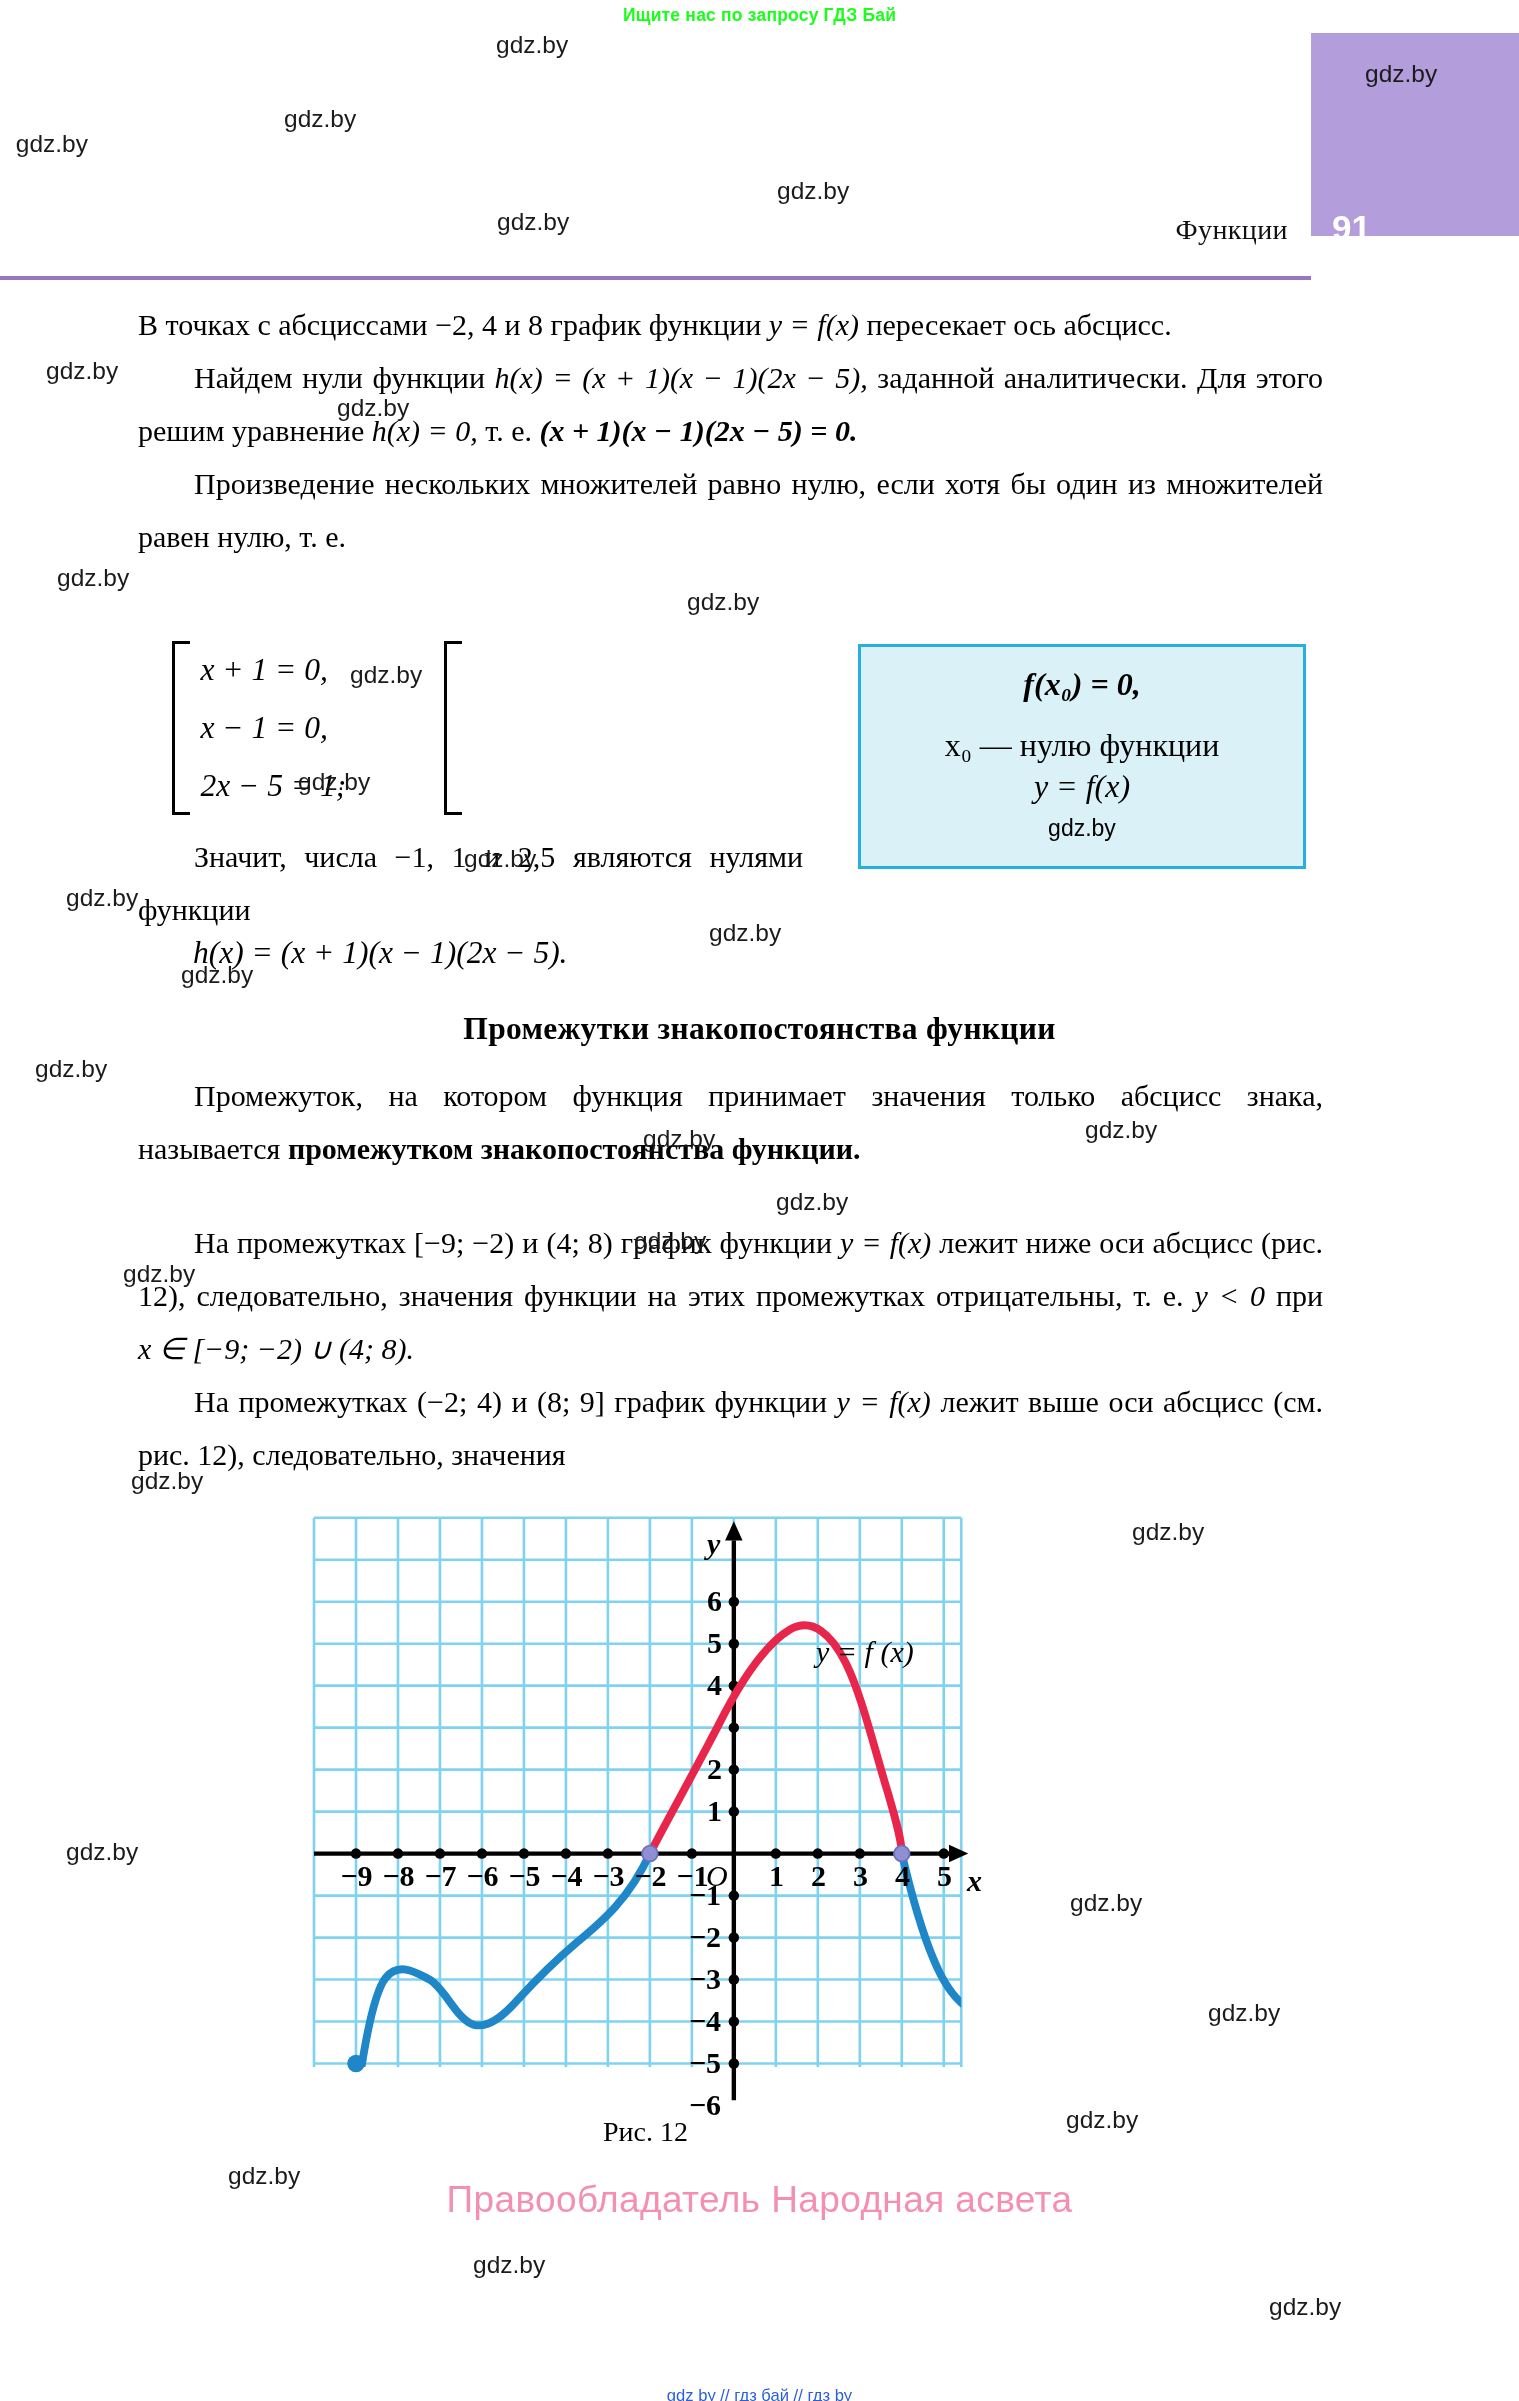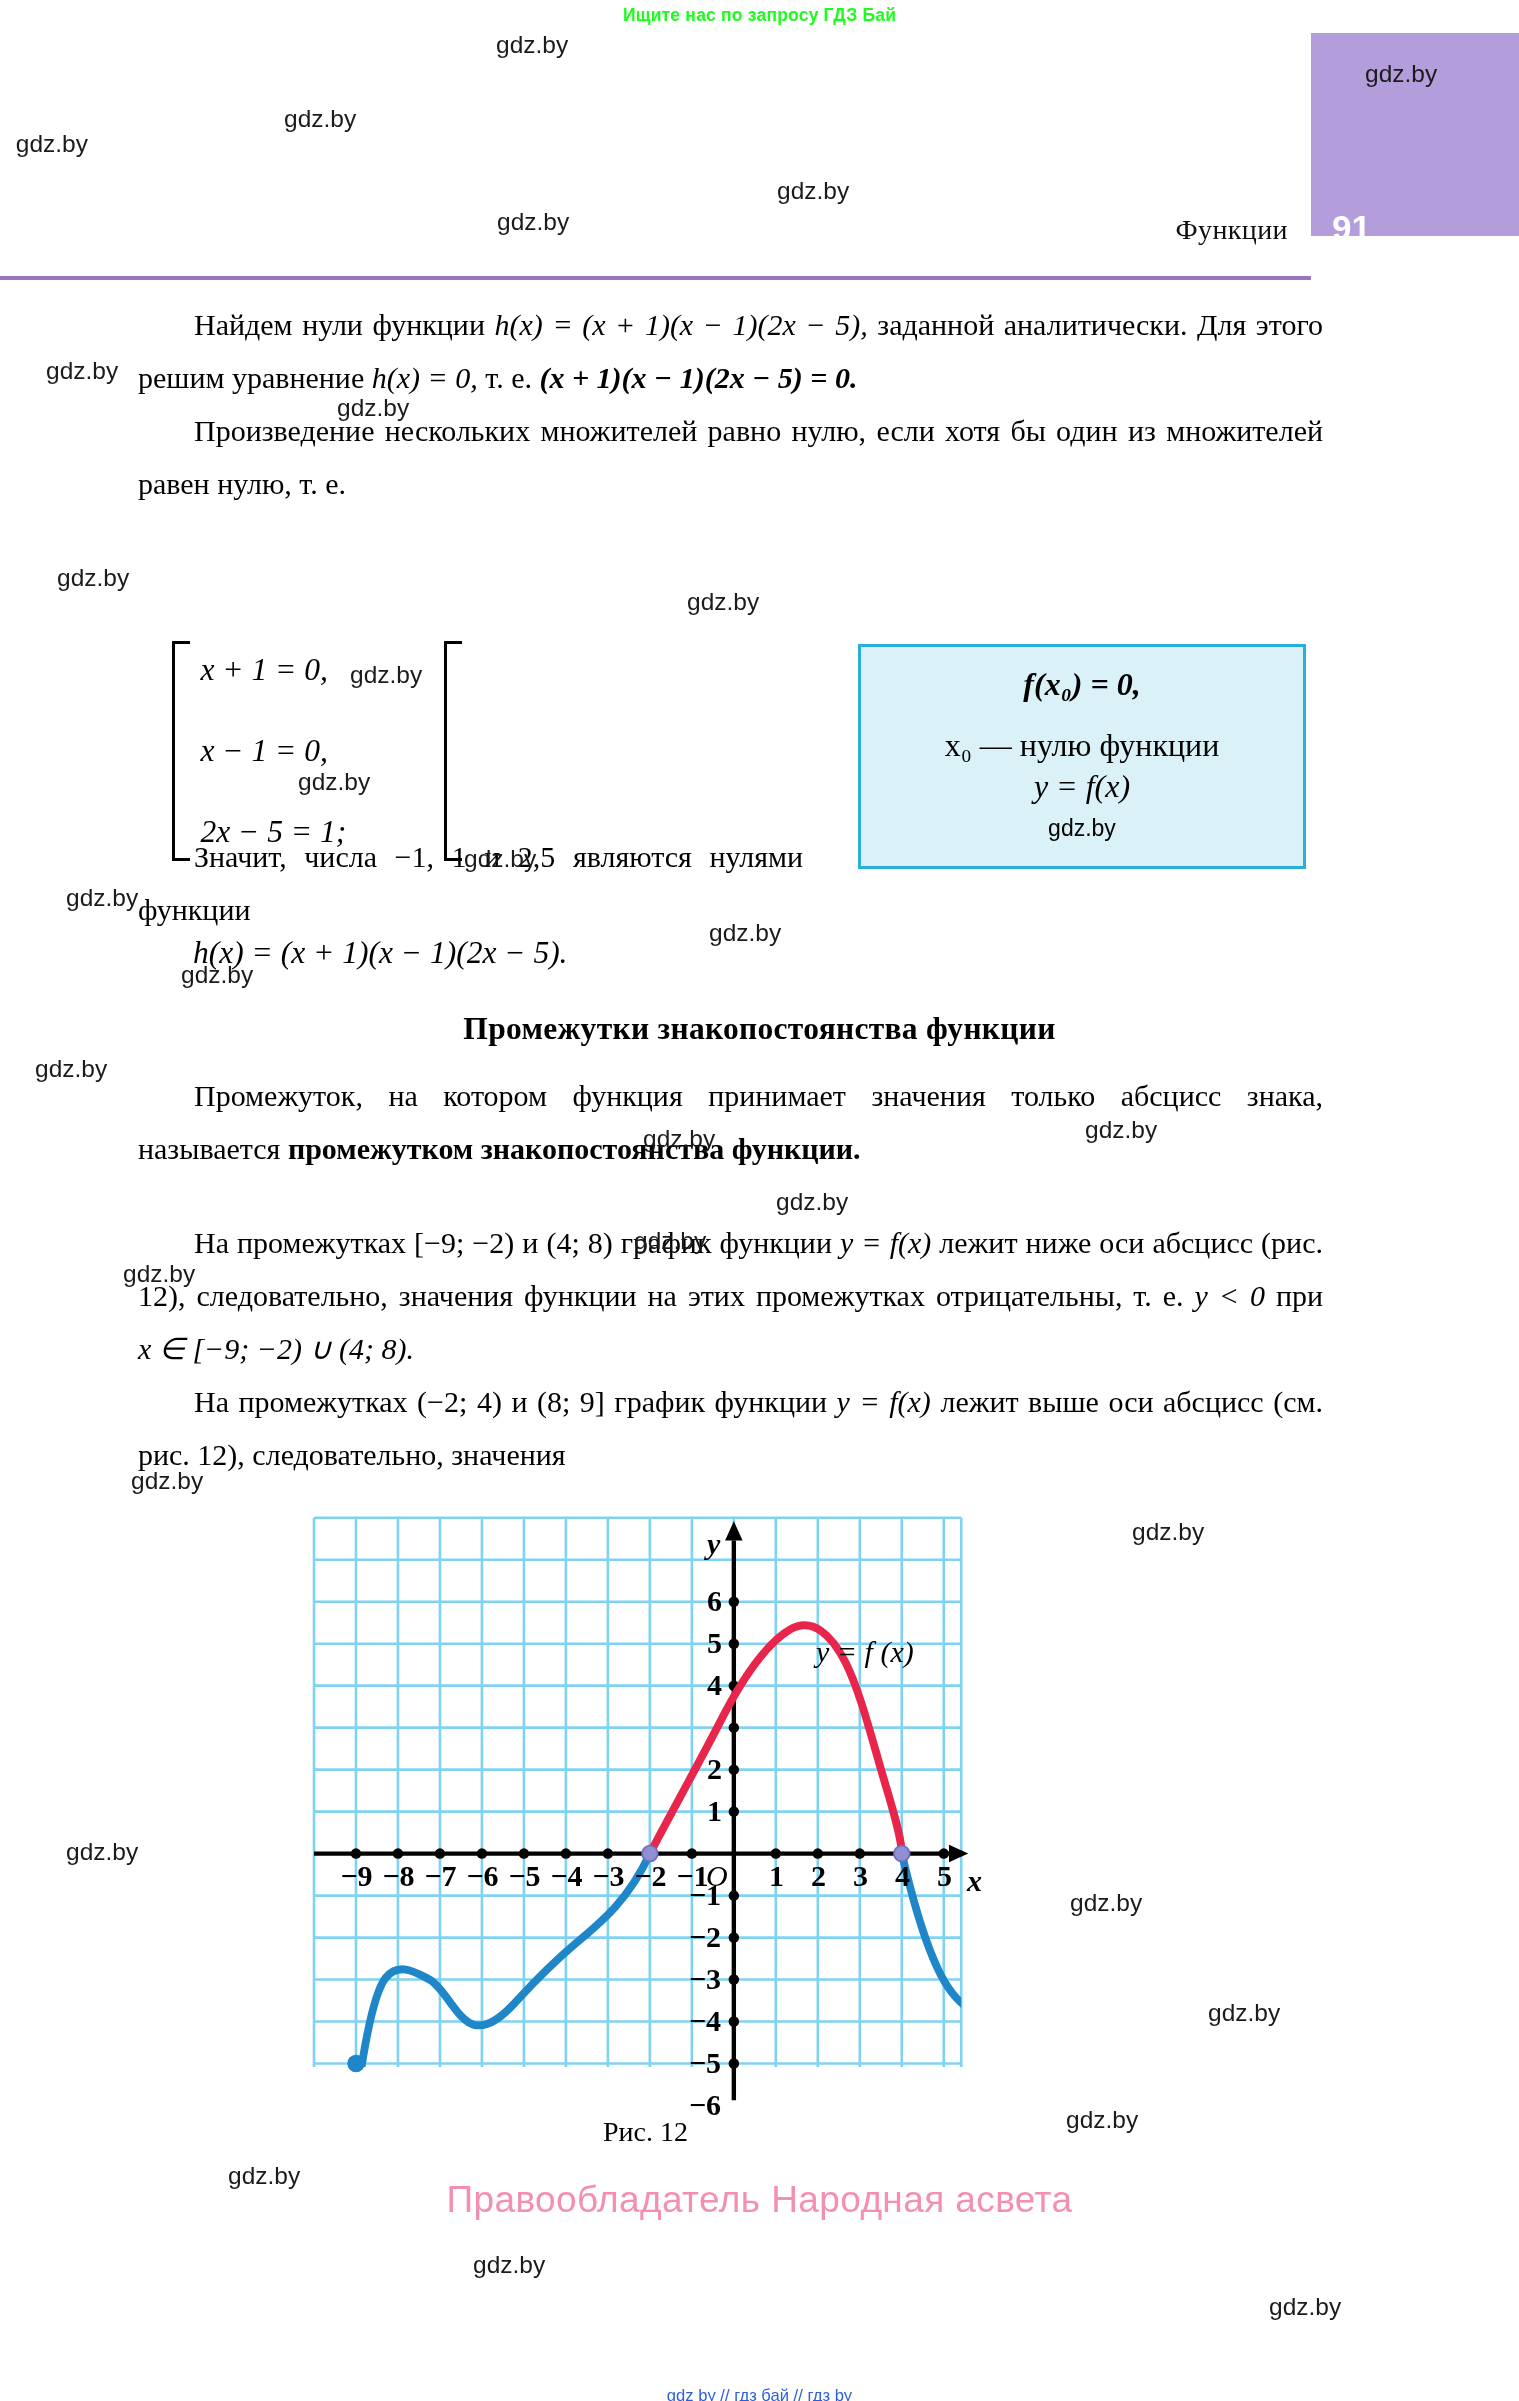--- a/index.html
+++ b/index.html
@@ -55,21 +55,21 @@
 
   
   #eq-row{
     position:absolute;left:172px;top:641px;display:flex;gap:98px;
   }
   .eqset{display:flex;align-items:stretch;}
   .bracket{
     width:15px;border-left:3.5px solid #000;border-top:3.5px solid #000;border-bottom:3.5px solid #000;
     margin-right:10.5px;
   }
-  .eqlines{display:flex;flex-direction:column;justify-content:flex-start;gap:23px;}
+  .eqlines{display:flex;flex-direction:column;justify-content:flex-start;}
   .eqline{font-size:31.5px;line-height:58px;white-space:nowrap;}
 
   
   #def-box{
     position:absolute;left:858px;top:644px;width:448px;height:225px;
     background:#d9f1f7;border:3.5px solid #29aee0;box-sizing:border-box;
     display:flex;flex-direction:column;align-items:center;justify-content:center;
   }
   #def-l1{font-size:32px;font-weight:bold;margin-top:-5.3px;}
   #def-l2{font-size:32px;margin-top:24.5px;white-space:nowrap;}
@@ -107,20 +107,21 @@
 <body>
 
 <div id="top-promo">Ищите нас по запросу ГДЗ Бай</div>
 
 <div id="page-badge"></div>
 <div id="page-number">91</div>
 <div id="running-head">Функции</div>
 <div id="head-rule"></div>
 
 <div id="content">
+  <p class="para"><span>В точках с абсциссами −2, 4 и 8 график функции </span><span class="mth nowrap">y = f(x)</span><span> пересекает ось абсцисс.</span></p>
 
   <p class="para ind"><span>Найдем нули функции </span><span class="mth nowrap">h(x) = (x + 1)(x − 1)(2x − 5),</span><span> заданной аналитически. Для этого решим уравнение </span><span class="mth nowrap">h(x) = 0,</span><span> т. е.</span> <span class="mth b nowrap">(x + 1)(x − 1)(2x − 5) = 0.</span></p>
 
   <p class="para ind">Произведение нескольких множителей равно нулю, если хотя бы один из множителей равен нулю, т. е.</p>
 </div>
 
 <div id="eq-row">
   <div class="eqset">
     <div class="bracket"></div>
     <div class="eqlines">

